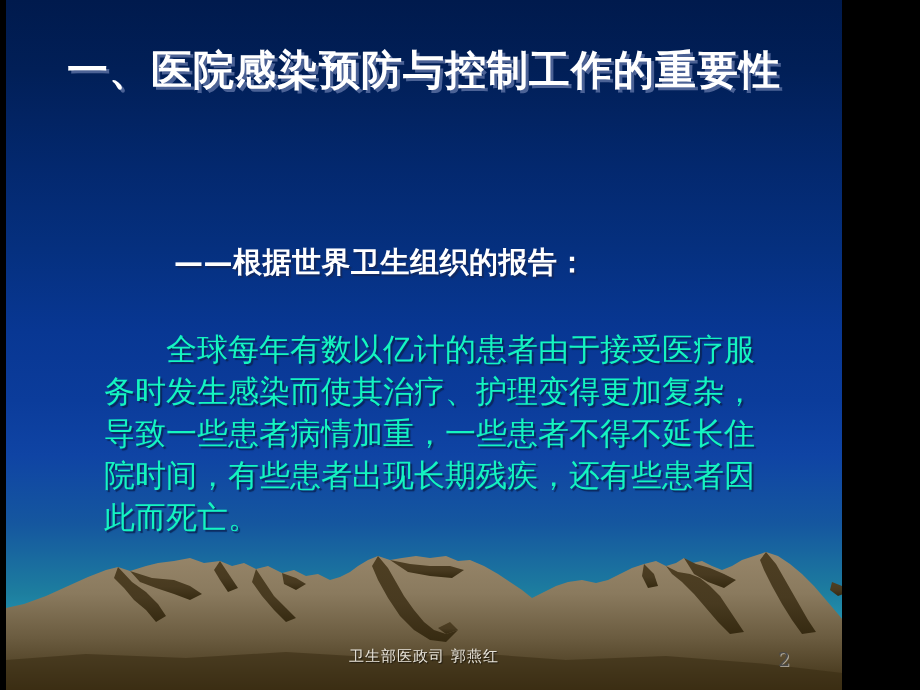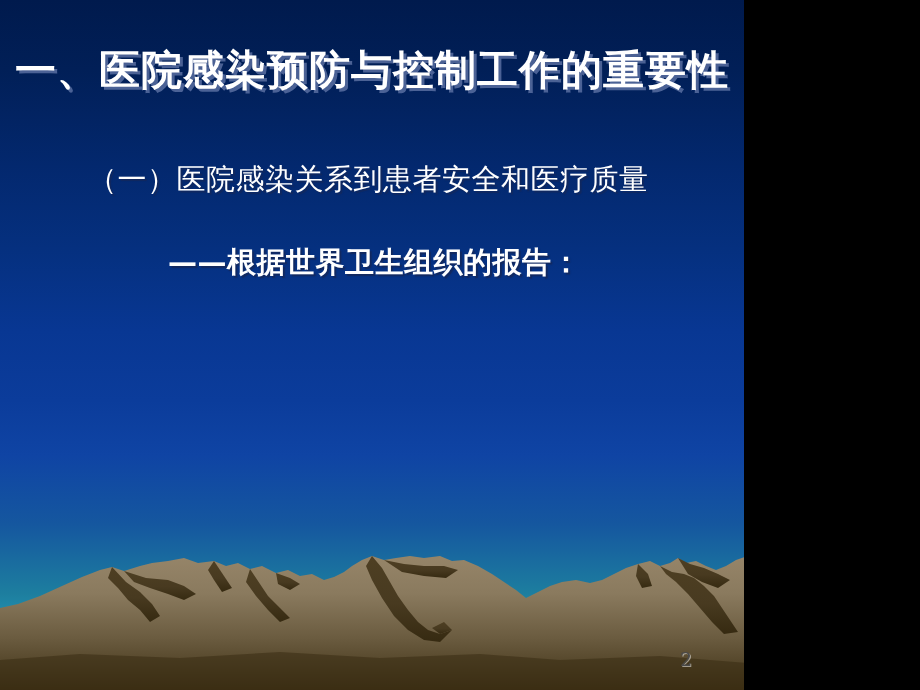--- a/index.html
+++ b/index.html
@@ -3,38 +3,39 @@
 <meta charset="utf-8">
 <title>Slide</title>
 <style>
   html, body {
     margin: 0;
     padding: 0;
     background: #000;
   }
   #slide {
     position: relative;
-    width: 744px;
+    width: 836px;
     height: 690px;
     overflow: hidden;
     font-family: "DejaVu Sans", "Liberation Sans", sans-serif;
     
     background: linear-gradient(to bottom,
         #001a4d 0%,
         #011f57 10%,
         #03286e 24%,
         #05307f 36%,
         #083793 48%,
         #0b3c9b 58%,
         #0f44a4 66%,
         #15579f 76%,
         #1d7e9f 86%,
         #27a0bb 93%,
         #2fb8c4 97%,
         #34c6c4 100%);
+    margin-left: 6px;
   }
 
   
   .green-field {
     position: absolute;
     left: 0;
     right: 0;
     bottom: 0;
     height: 62px;
     background: linear-gradient(to right,
@@ -192,21 +193,22 @@
                L786,90 L776,74 L766,56 L758,40 L754,30 Z" fill="url(#shadeGrad)"></path>
       <path d="M826,52 L836,56 L842,62 L832,66 L824,60 Z" fill="url(#shadeGrad)"></path>
 
       <path d="M0,130 L80,124 L180,128 L280,122 L380,128 L480,124 L560,130 L660,126
                L760,134 L860,146 L920,154 L920,160 L0,160 Z" fill="#392c12" opacity="0.55"></path>
     </svg>
   </div>
 
   <div class="title">一、医院感染预防与控制工作的重要性</div>
 
-  <div class="sub-heading">（一）医院感染关系到患者安全和医疗质量</div>
 
   <div class="source-line">——根据世界卫生组织的报告：</div>
 
-
+  <div class="body-text">全球每年有数以亿计的患者由于接受医疗服务时发生感染而使其治疗、护理变得更加复杂，导致一些患者病情加重，一些患者不得不延长住院时间，有些患者出现长期残疾，还有些患者因此而死亡。</div>
+
+  <div class="footer-text">卫生部医政司  郭燕红</div>
 
   <div class="page-number">2</div>
 
 </div>
 
 </body></html>

